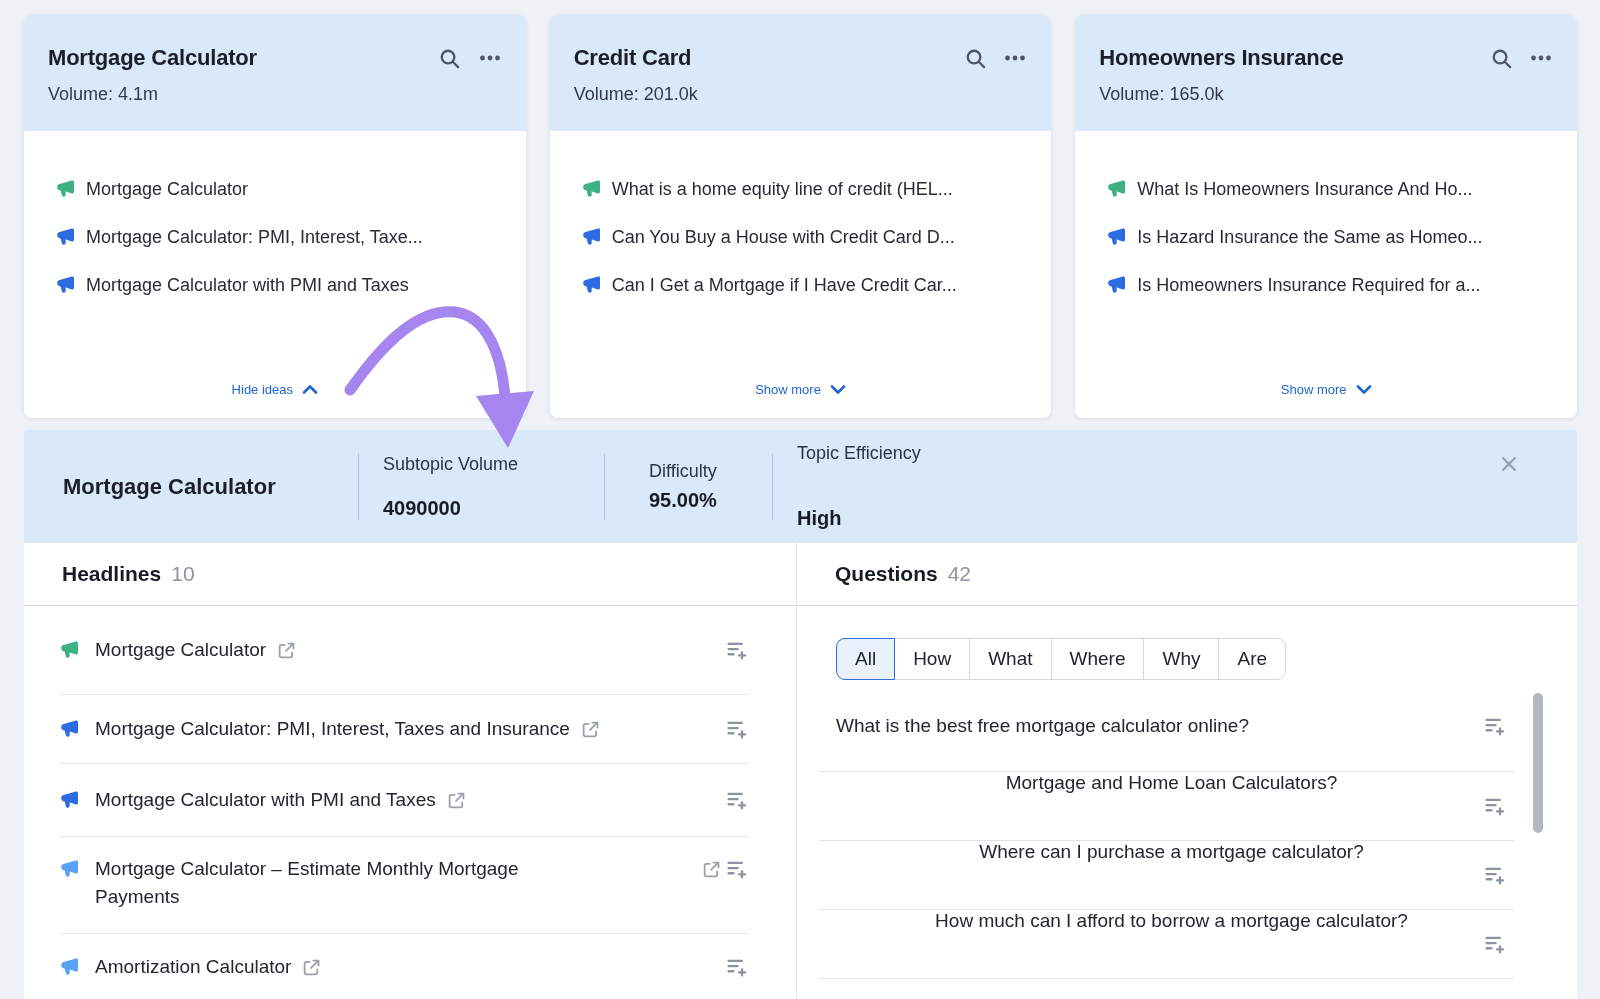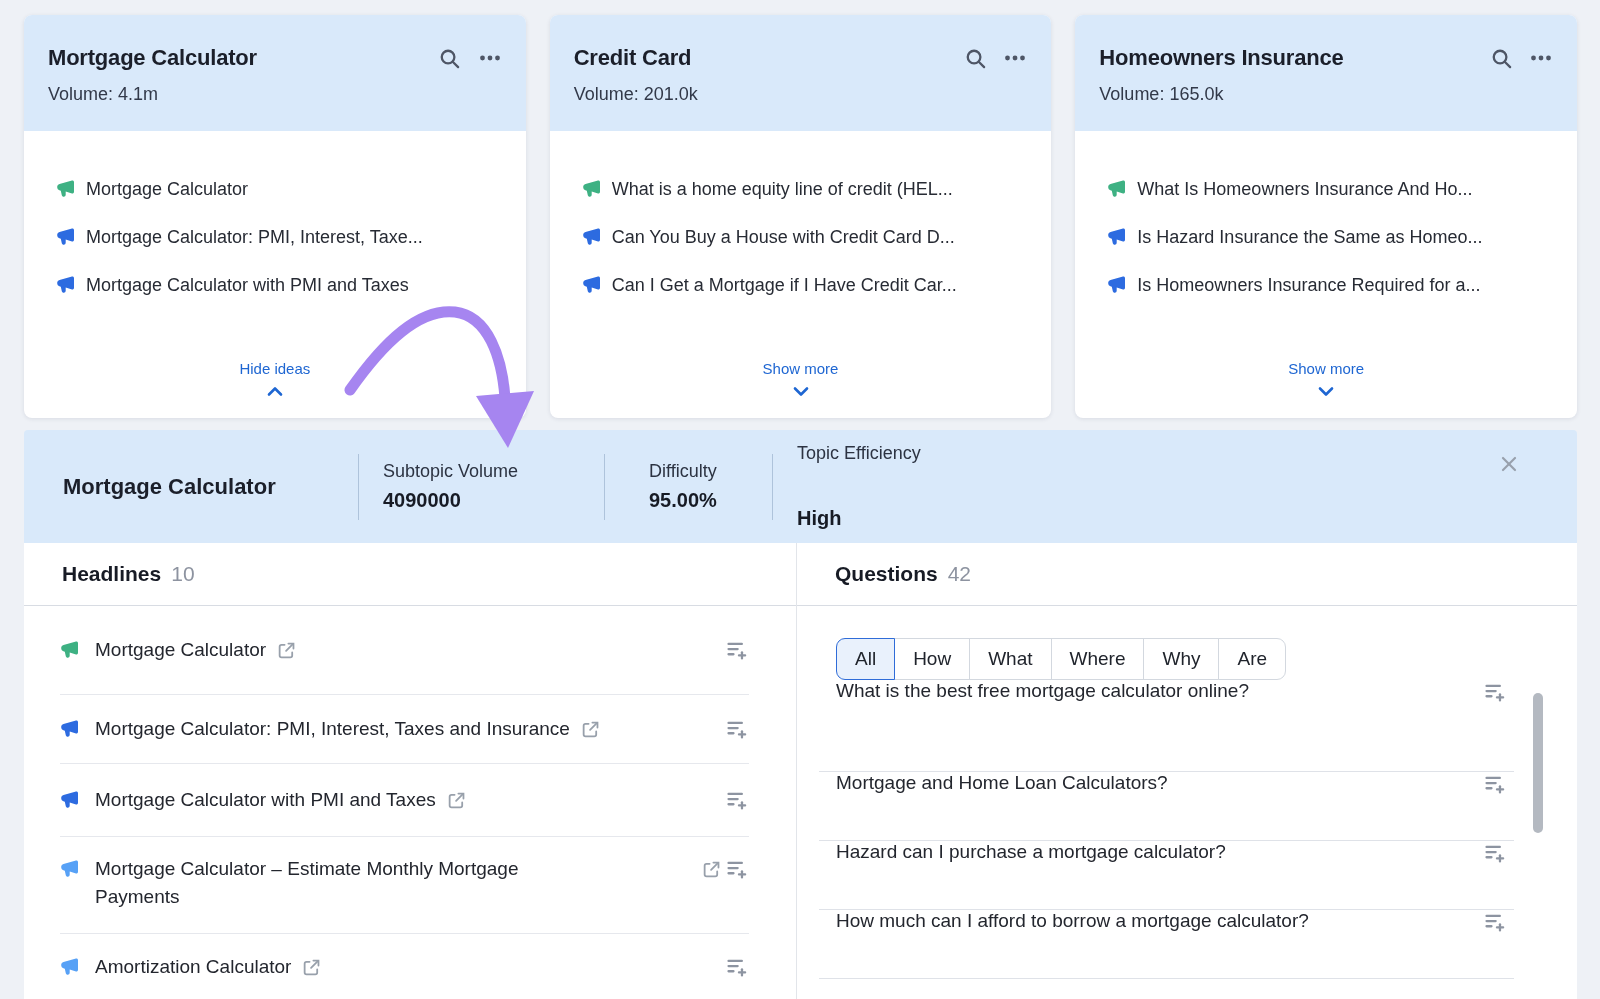--- a/index.html
+++ b/index.html
@@ -17,37 +17,37 @@
   .card-actions{display:flex;align-items:center;gap:16px;flex:none;}
   .icon-btn{width:24px;height:24px;display:inline-flex;align-items:center;justify-content:center;cursor:pointer;}
   .card-volume{margin-top:13px;font-size:18px;color:#323949;}
   .card-body{position:relative;height:287px;}
   .idea-list{list-style:none;margin:0;padding:34px 24px 0 32px;}
   .idea{display:flex;align-items:center;height:48px;cursor:pointer;}
   .mega{width:20px;height:20px;flex:none;display:inline-flex;}
   .idea-text{margin-left:10px;font-size:18px;color:#272b34;white-space:nowrap;overflow:hidden;}
   .card-footer{position:absolute;left:0;right:0;bottom:20px;display:flex;align-items:center;
                justify-content:center;gap:9px;background:none;border:none;cursor:pointer;
-               font-family:inherit;font-size:15px;font-weight:500;color:#1e66d2;flex-direction:column;}
+               font-family:inherit;font-size:13px;font-weight:500;color:#1e66d2;}
 
   .mega-green svg path{fill:#3eb183;}
   .mega-blue svg path{fill:#2d6be0;}
   .mega-lightblue svg path{fill:#57a1f6;}
 
   
   .arrow-annotation{position:absolute;left:330px;top:295px;width:240px;height:165px;z-index:50;pointer-events:none;}
 
   
   .detail-band{position:absolute;left:24px;top:430px;width:1553px;height:113px;background:#d9e9fa;
                display:flex;align-items:center;box-sizing:border-box;border-radius:4px 4px 0 0;}
   .band-title{margin:0;width:334px;box-sizing:border-box;padding-left:39px;
               font-size:22px;font-weight:700;color:#1b1f2a;}
   .stat{box-sizing:border-box;padding-left:24px;border-left:1px solid rgba(122,148,182,.45);
         height:66px;display:flex;flex-direction:column;justify-content:center;}
-  .stat-1{width:246px;} .stat-2{width:168px;padding-left:44px;} .stat-3{width:300px;gap:36px;}
+  .stat-1{width:246px;justify-content:space-between;} .stat-2{width:168px;padding-left:44px;} .stat-3{width:300px;gap:36px;}
   .stat-label{font-size:18px;color:#2c3342;}
   .stat-value{margin-top:7px;font-size:20px;font-weight:700;color:#171b25;}
   .band-close{position:absolute;top:24px;right:58px;width:20px;height:20px;background:none;border:none;
               padding:0;cursor:pointer;display:flex;}
 
   
   .detail-body{position:absolute;left:24px;top:543px;width:1553px;height:456px;background:#fff;
                display:flex;overflow:hidden;}
   .col{box-sizing:border-box;height:100%;}
   .col-left{width:773px;border-right:1px solid #e2e5ea;}
@@ -69,23 +69,23 @@
   .add{width:24px;height:24px;flex:none;cursor:pointer;display:inline-flex;}
 
   .filters{margin:32px 0 0 39px;display:flex;height:42px;}
   .seg{box-sizing:border-box;height:42px;padding:0 18px;background:#fff;border:1px solid #d3d8df;
        margin-left:-1px;font-family:inherit;font-size:19px;color:#20242c;cursor:pointer;position:relative;}
   .seg:first-child{margin-left:0;border-radius:9px 0 0 9px;}
   .seg:last-child{border-radius:0 9px 9px 0;text-align:right;}
   .seg.active{background:#e9f1fc;border:1px solid #2f6cd8;z-index:2;border-radius:9px 0 0 9px;}
 
   .q-list{list-style:none;margin:0;padding:0;}
-  .qrow{display:flex;align-items:flex-start;margin:0 63px 0 22px;padding:0 7px 0 17px;
+  .qrow{display:flex;align-items:center;margin:0 63px 0 22px;padding:0 7px 0 17px;
         border-bottom:1px solid #dfe2e8;box-sizing:border-box;}
-  .qrow-1{height:92px;} .qrow-2,.qrow-3,.qrow-4{height:69px;}
+  .qrow-1{height:92px;} .qrow-2,.qrow-3,.qrow-4{height:69px;flex-direction:column;}
   .qtext{font-size:19px;color:#23262e;}
   .q-add{margin-left:auto;}
   .scroll-thumb{position:absolute;top:150px;right:34px;width:10px;height:140px;border-radius:5px;
                 background:#b4b9c1;cursor:pointer;}
 </style>
 </head>
 <body>
 
 <div class="page">
 
@@ -474,21 +474,21 @@
               <svg width="24" height="24" viewBox="0 0 20 20" fill="#8d94a1">
                 <rect x="2" y="4" width="13" height="1.9" rx=".95"></rect>
                 <rect x="2" y="8.3" width="9.5" height="1.9" rx=".95"></rect>
                 <rect x="2" y="12.6" width="6" height="1.9" rx=".95"></rect>
                 <rect x="13.2" y="11" width="1.9" height="7" rx=".95"></rect>
                 <rect x="10.7" y="13.6" width="7" height="1.9" rx=".95"></rect>
               </svg>
             </span>
         </li>
         <li class="qrow qrow-3">
-          <span class="qtext">Hazard can I purchase a mortgage calculator?</span>
+          <span class="qtext">Where can I purchase a mortgage calculator?</span>
           <span class="add q-add">
               <svg width="24" height="24" viewBox="0 0 20 20" fill="#8d94a1">
                 <rect x="2" y="4" width="13" height="1.9" rx=".95"></rect>
                 <rect x="2" y="8.3" width="9.5" height="1.9" rx=".95"></rect>
                 <rect x="2" y="12.6" width="6" height="1.9" rx=".95"></rect>
                 <rect x="13.2" y="11" width="1.9" height="7" rx=".95"></rect>
                 <rect x="10.7" y="13.6" width="7" height="1.9" rx=".95"></rect>
               </svg>
             </span>
         </li>

